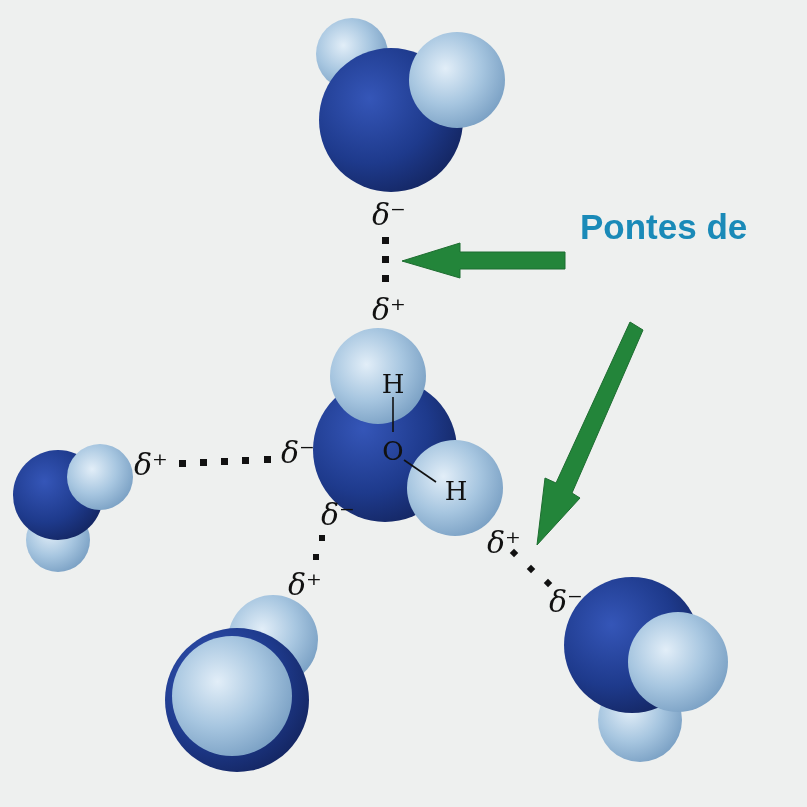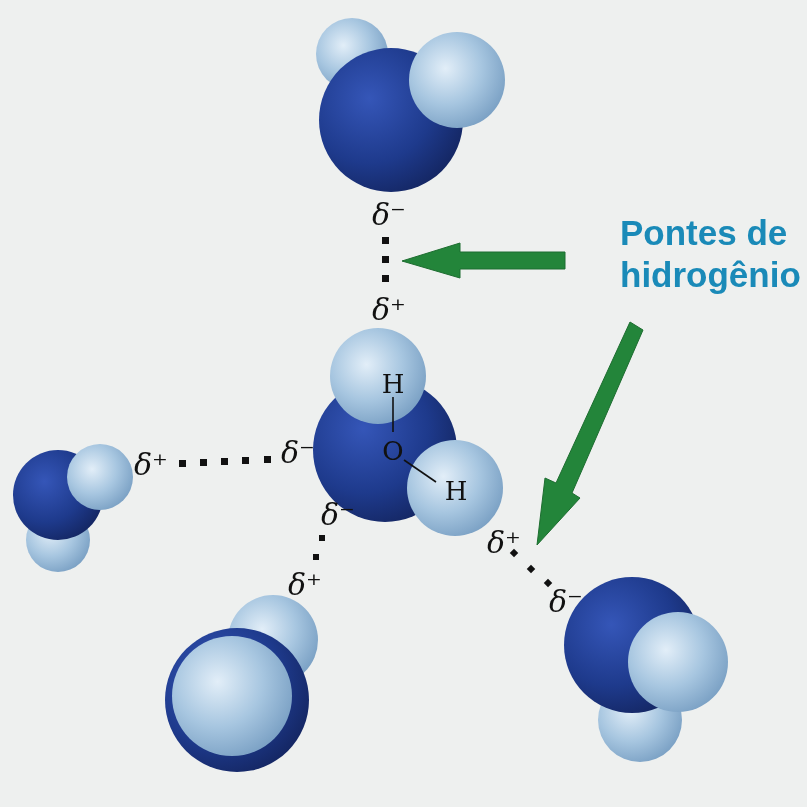--- a/index.html
+++ b/index.html
@@ -101,16 +101,15 @@
     <text x="321" y="525">δ⁻</text>
     <text x="288" y="595">δ⁺</text>
     <text x="487" y="553">δ⁺</text>
     <text x="549" y="612">δ⁻</text>
   </g>
 
   <polygon points="565,252 460,252 460,243 402,261 460,278 460,269 565,269" fill="#23853a" stroke="#1d6d30" stroke-width="1"></polygon>
   <polygon points="630,322 643,330 572,493 580,498 537,545 545,478 556,483" fill="#23853a" stroke="#1d6d30" stroke-width="1"></polygon>
 </svg>
 
-<div class="label" style="left:580px; top:212px;margin-left:40px;">
+<div class="label" style="left:580px; top:206px;">
   <div>Pontes de</div>
-  <div>hidrogênio</div>
 </div>
 
 </body></html>

